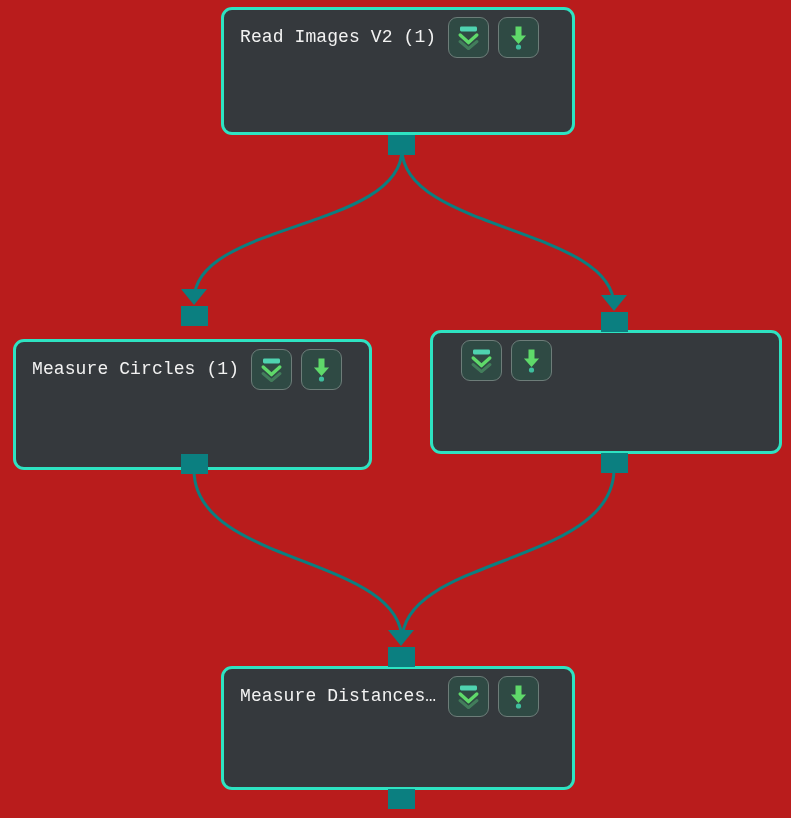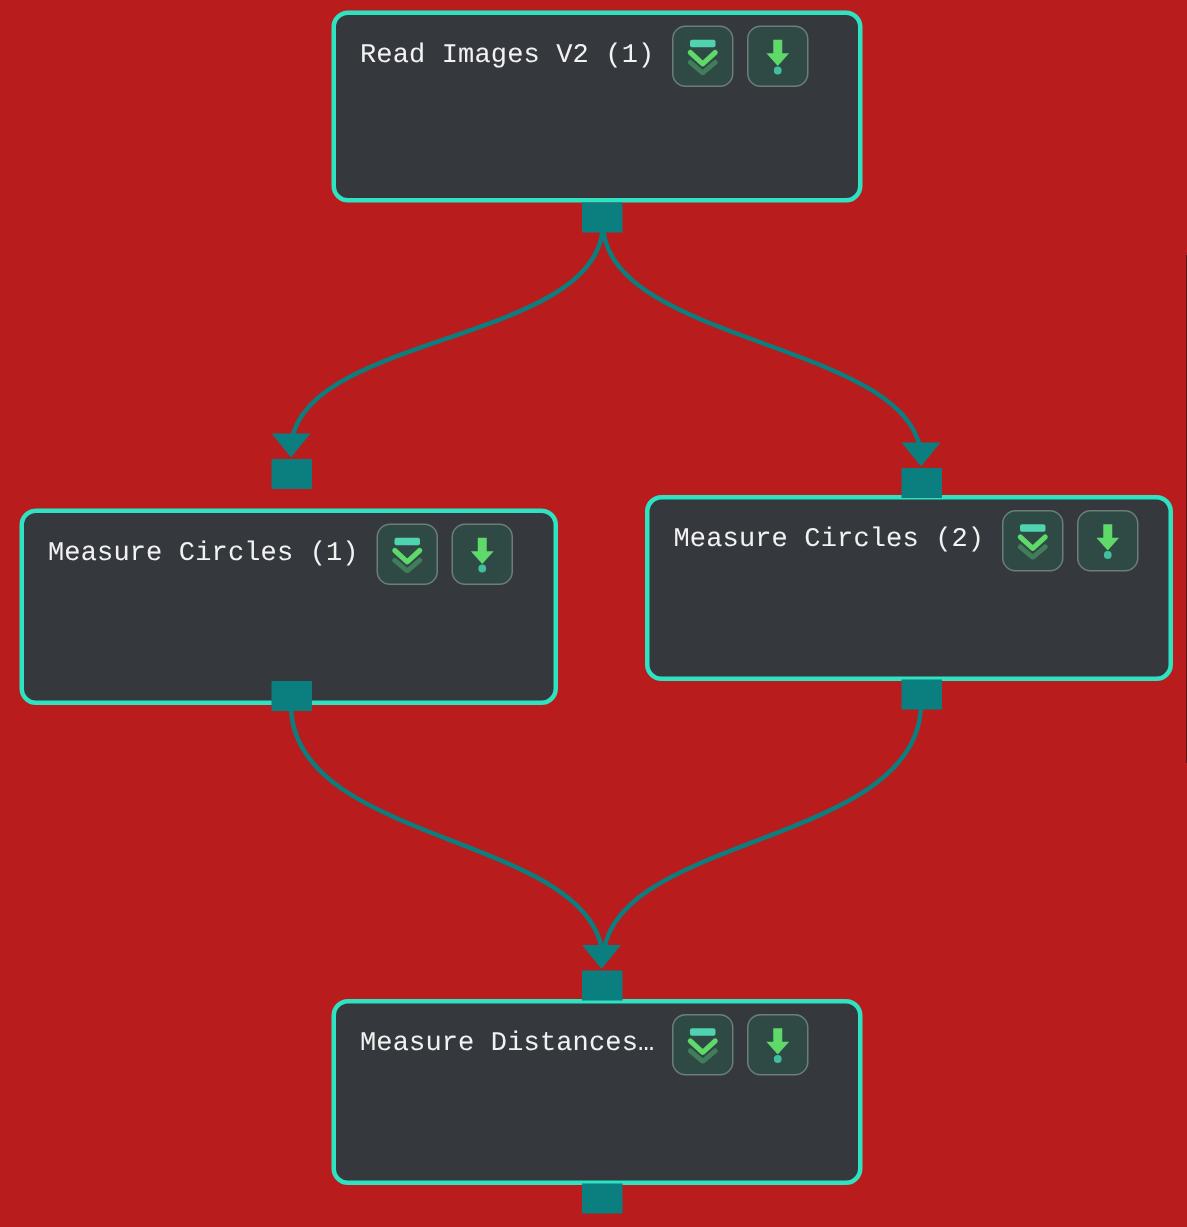--- a/index.html
+++ b/index.html
@@ -143,21 +143,20 @@
                   <path d="M9.5 2.5 h6 v9 h4.6 L12.5 20 L4.9 11.5 h4.6 z" fill="#5fd96a"></path>
                   <circle cx="12.5" cy="23" r="2.6" fill="#3fbf9e"></circle>
                 </svg>
               </span>
             </div>
           </div>
         </div>
       </div>
       <div class="node" style="left: 430px; top: 330px; width: 352px; height: 124px;">
         <div class="node-header">
-          <div class="node-title">Measure Circles (2)</div>
           <div class="node-buttons">
             <div class="icon-btn">
               <span>
                 <svg width="25" height="26" viewBox="0 0 25 26">
                   <rect x="4" y="2.5" width="17" height="5" rx="1.4" fill="#4fd3b0"></rect>
                   <path d="M4.2 11 L12.5 18.6 L20.8 11" fill="none" stroke="#5fd96a" stroke-width="3.4" stroke-linecap="round" stroke-linejoin="round"></path>
                   <path d="M4.2 17.6 L12.5 24.6 L20.8 17.6" fill="none" stroke="#4a8f63" stroke-width="3.2" stroke-linecap="round" stroke-linejoin="round" opacity="0.75"></path>
                 </svg>
               </span>
             </div>

